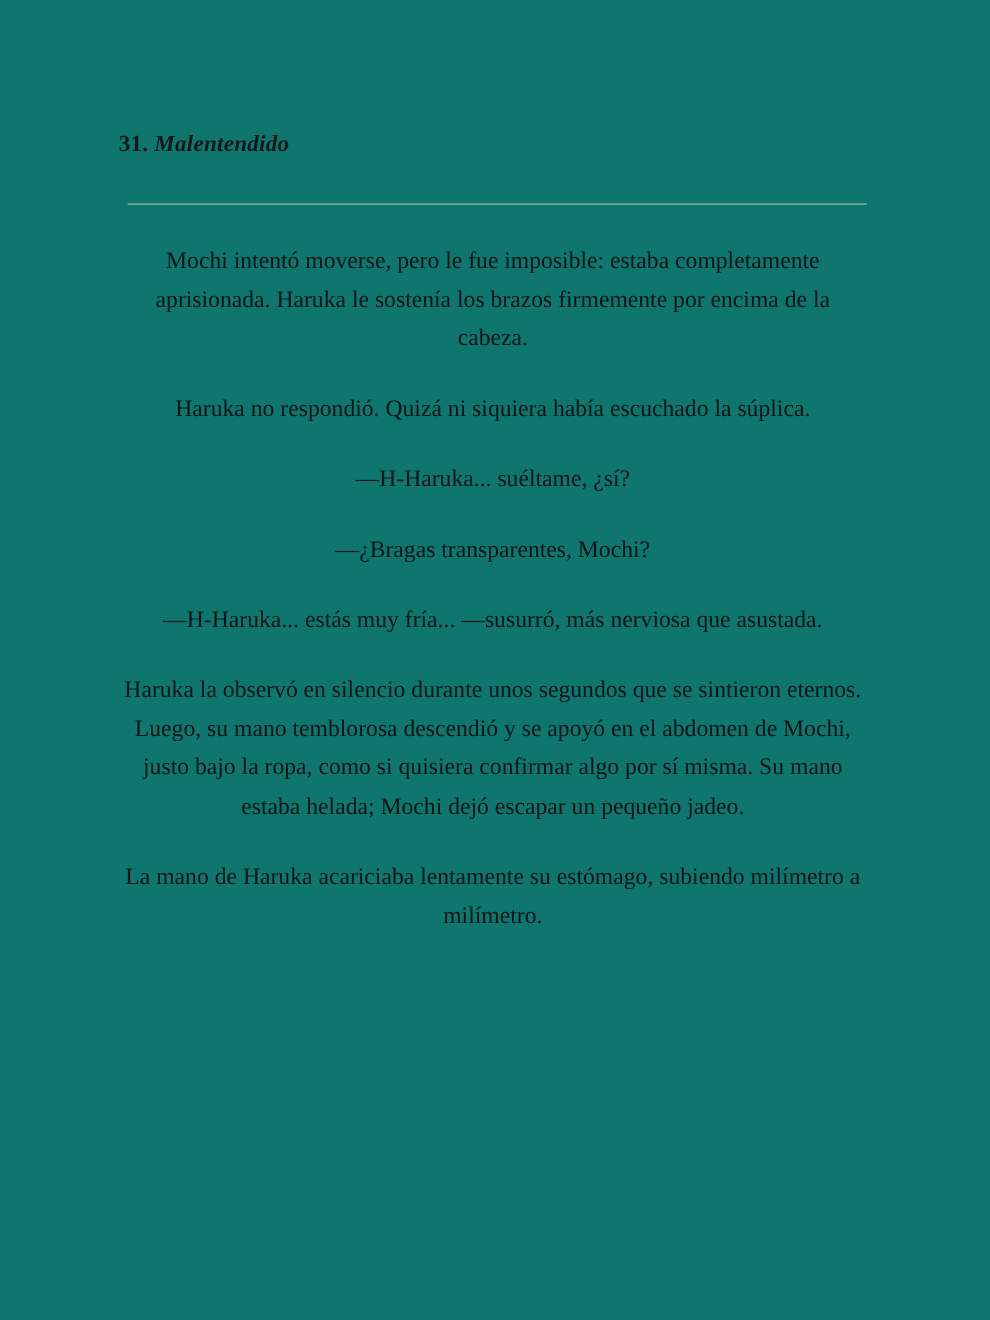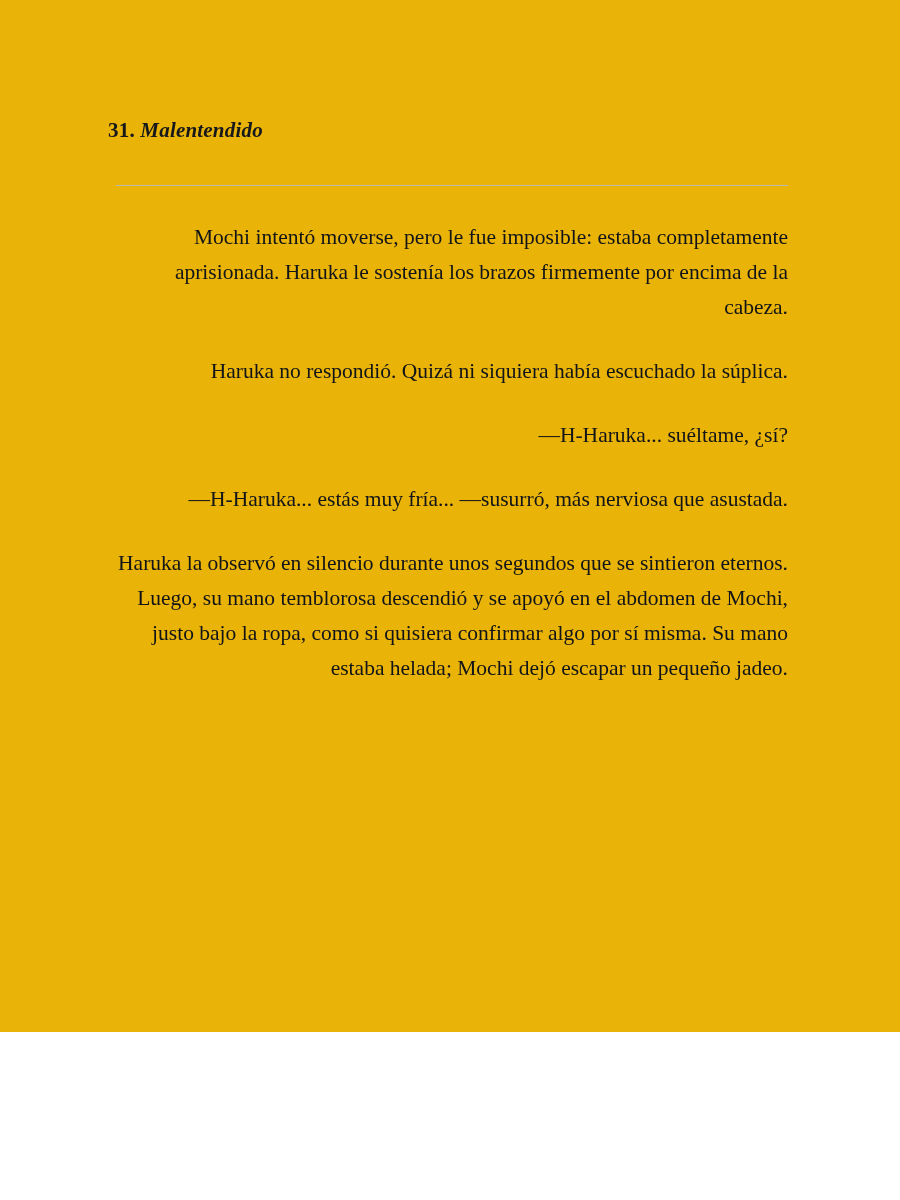--- a/index.html
+++ b/index.html
@@ -2,22 +2,22 @@
 <html><head>
 <meta charset="utf-8">
 <style>
   html, body {
     margin: 0;
     padding: 0;
     background: #ffffff;
   }
   .page {
     width: 900px;
-    height: 1032px;
-    background: #eab308;
+    height: 1200px;
+    background: #0f766e;
     position: relative;
     box-sizing: border-box;
     overflow: hidden;
     font-family: "Liberation Serif", serif;
     color: #111111;
   }
   .content {
     position: absolute;
     left: 108px;
     top: 0;
@@ -44,21 +44,21 @@
     height: 1px;
     background: #b9b9b9;
   }
   .body-text {
     margin-top: 34px;
   }
   .body-text p {
     margin: 0 0 29px 0;
     font-size: 21.5px;
     line-height: 1.63;
-    text-align: right;
+    text-align: center;
     color: #111418;
     font-family: "Liberation Serif", serif;
   }
   .body-text p:last-child {
     margin-bottom: 0;
   }
 </style>
 </head>
 <body>
 
@@ -69,18 +69,20 @@
       <span class="num">31.</span>
       <span>Malentendido</span>
     </h1>
 
     <div class="rule"></div>
 
     <div class="body-text">
       <p>Mochi intentó moverse, pero le fue imposible: estaba completamente aprisionada. Haruka le sostenía los brazos firmemente por encima de la cabeza.</p>
       <p>Haruka no respondió. Quizá ni siquiera había escuchado la súplica.</p>
       <p>—H-Haruka... suéltame, ¿sí?</p>
+      <p>—¿Bragas transparentes, Mochi?</p>
       <p>—H-Haruka... estás muy fría... —susurró, más nerviosa que asustada.</p>
       <p>Haruka la observó en silencio durante unos segundos que se sintieron eternos. Luego, su mano temblorosa descendió y se apoyó en el abdomen de Mochi, justo bajo la ropa, como si quisiera confirmar algo por sí misma. Su mano estaba helada; Mochi dejó escapar un pequeño jadeo.</p>
+      <p>La mano de Haruka acariciaba lentamente su estómago, subiendo milímetro a milímetro.</p>
     </div>
 
   </div>
 </div>
 
 </body></html>

